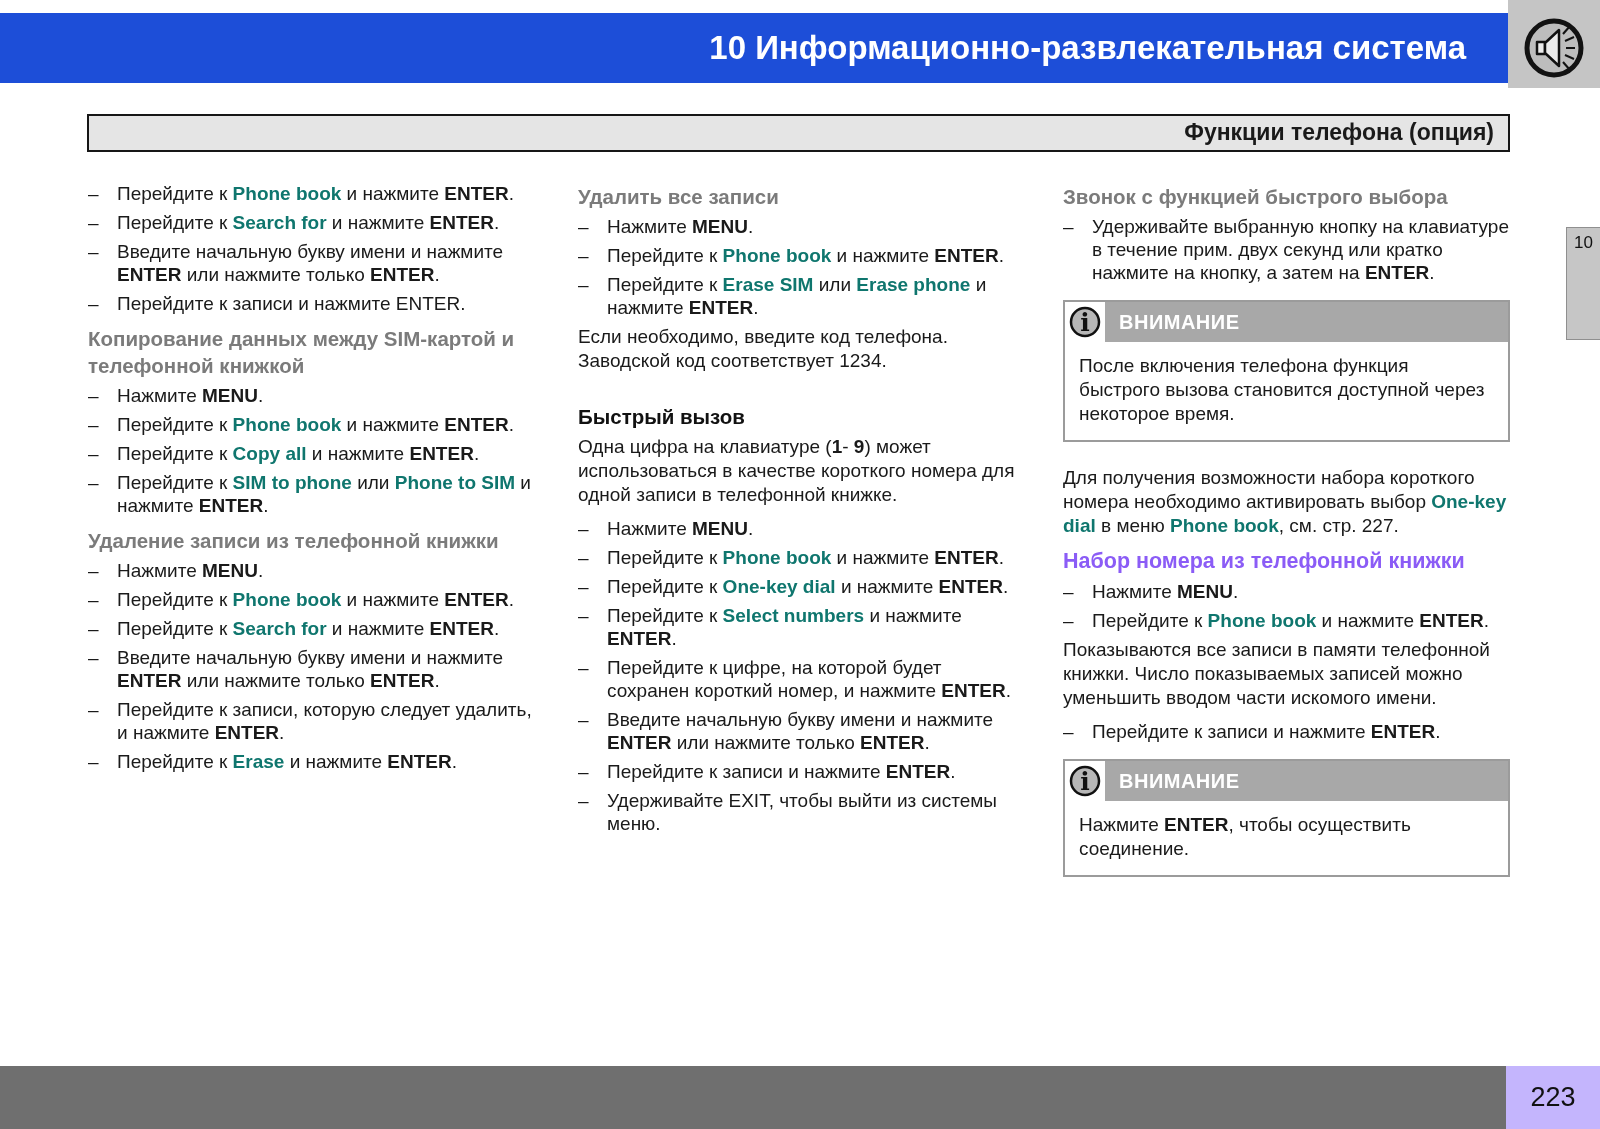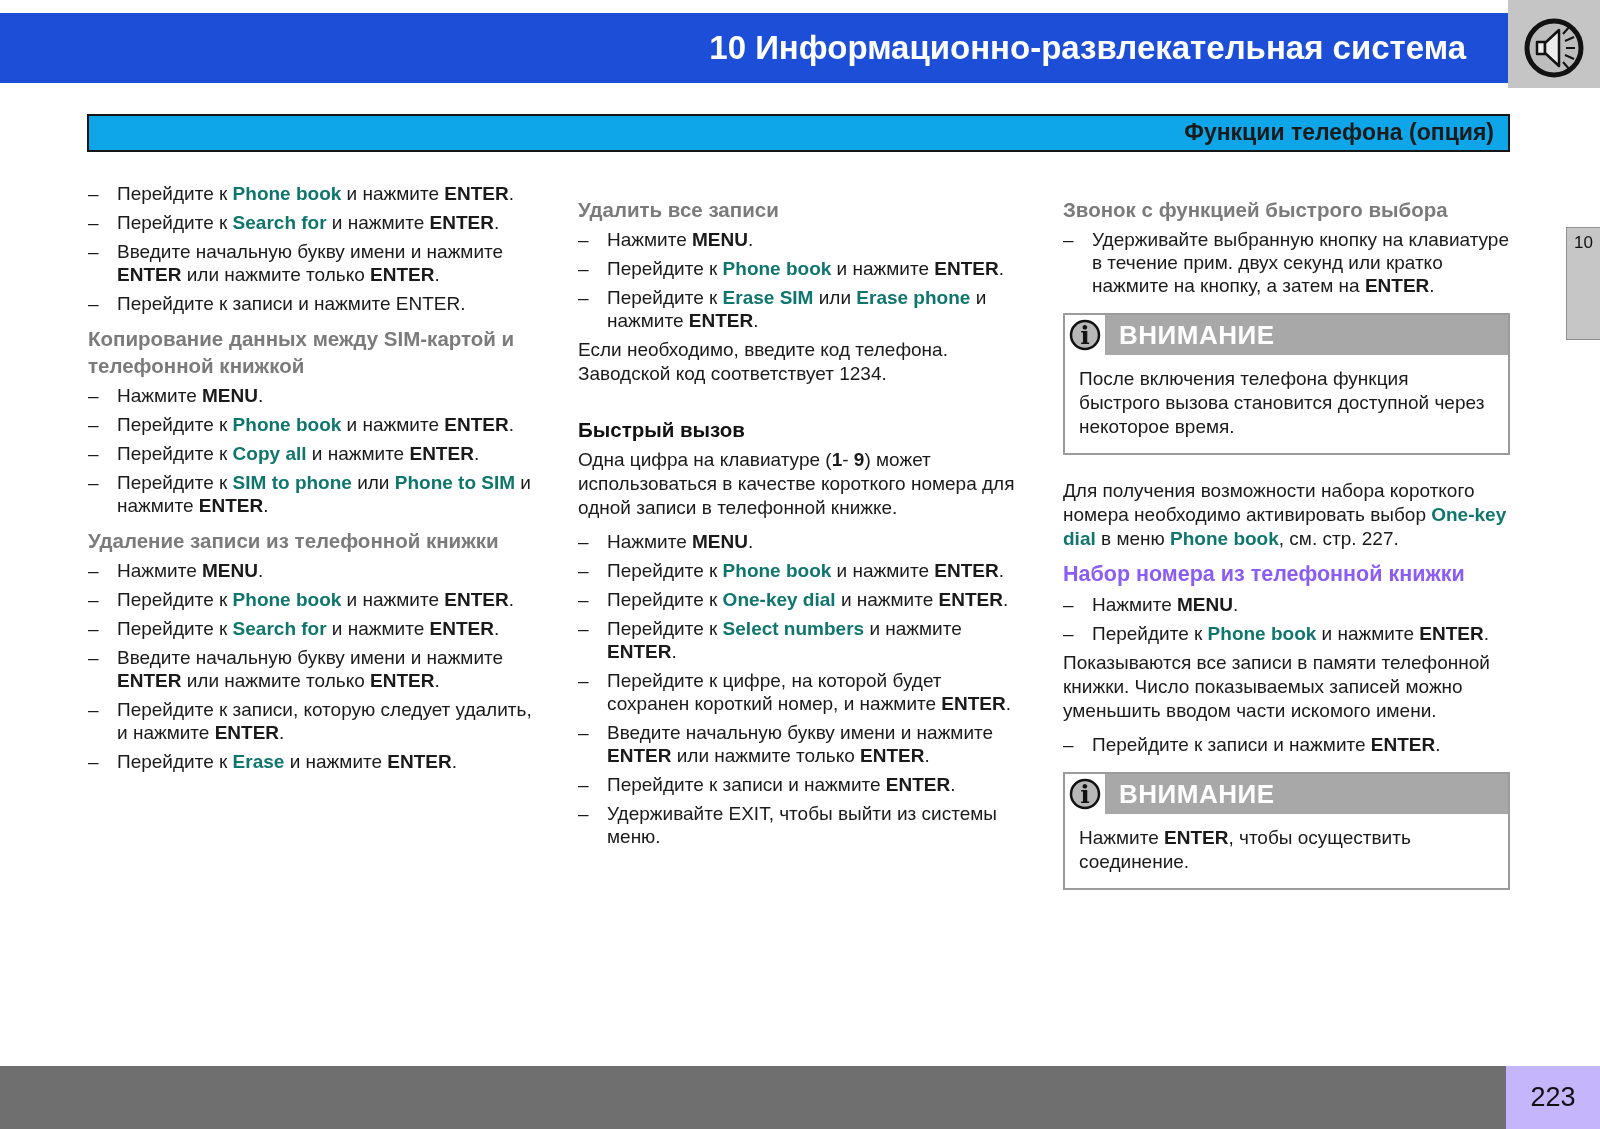--- a/index.html
+++ b/index.html
@@ -10,21 +10,21 @@
   
   .header-bar{position:absolute;left:0;top:13px;width:1508px;height:70px;background:#1d4ed8;}
   .header-title{
     position:absolute;right:42px;top:0;height:70px;line-height:70px;
     font-size:33px;font-weight:bold;color:#ffffff;white-space:nowrap;
   }
   .speaker-panel{position:absolute;right:0;top:0;width:92px;height:88px;background:#c5c5c5;}
   
   .title-box{
     position:absolute;left:87px;top:114px;width:1419px;height:34px;
-    border:2px solid #161616;background:#0ea5e9;
+    border:2px solid #161616;background:#e5e5e5;
   }
   .title-box .tb-text{
     position:absolute;right:14px;top:3px;font-size:23px;font-weight:bold;white-space:nowrap;
   }
   
   .side-tab{
     position:absolute;right:0;top:227px;width:34px;height:113px;background:#c6c6c6;
     border:1px solid #8f8f8f;border-right:none;box-sizing:border-box;
     font-size:17px;padding:5px 0 0 7px;color:#111;
   }
@@ -40,32 +40,32 @@
   .col-3{left:1063px;width:447px;}
 
   .bullet{display:flex;margin:0 0 6px 0;}
   .bullet .dash{width:29px;flex:none;}
   .bullet .btext{flex:1;}
 
   .b{font-weight:bold;}
   .m{font-weight:bold;color:#0f766e;}
 
   .heading{font-weight:bold;font-size:20.5px;line-height:27px;margin:10px 0 5px 0;}
-  .heading:first-child{margin-top:14px;}
+  .heading:first-child{margin-top:1px;}
   .h-gray{color:#7b7b7b;}
   .h-black{color:#111;margin-top:30px;}
   .h-red{color:#8b5cf6;font-size:21.5px;}
 
   .para{margin:4px 0 10px 0;line-height:24px;}
 
   
   .note{border:2px solid #9b9b9b;margin:16px 0 24px 0;background:#fff;}
   .note-head{display:flex;align-items:stretch;height:40px;background:#a8a8a8;}
   .note-icon{width:40px;height:40px;background:#ffffff;flex:none;display:flex;align-items:center;justify-content:center;}
-  .note-title{color:#ffffff;font-weight:bold;font-size:26px;line-height:40px;padding-left:14px;letter-spacing:0.5px;}
+  .note-title{color:#ffffff;font-weight:bold;font-size:20px;line-height:40px;padding-left:14px;letter-spacing:0.5px;}
   .note-body{padding:12px 14px 14px 14px;line-height:24px;}
 </style>
 </head>
 <body>
 
 <div class="header-bar">
   <span class="header-title">10 Информационно-развлекательная система</span>
 </div>
 <div class="speaker-panel">
   <span>

